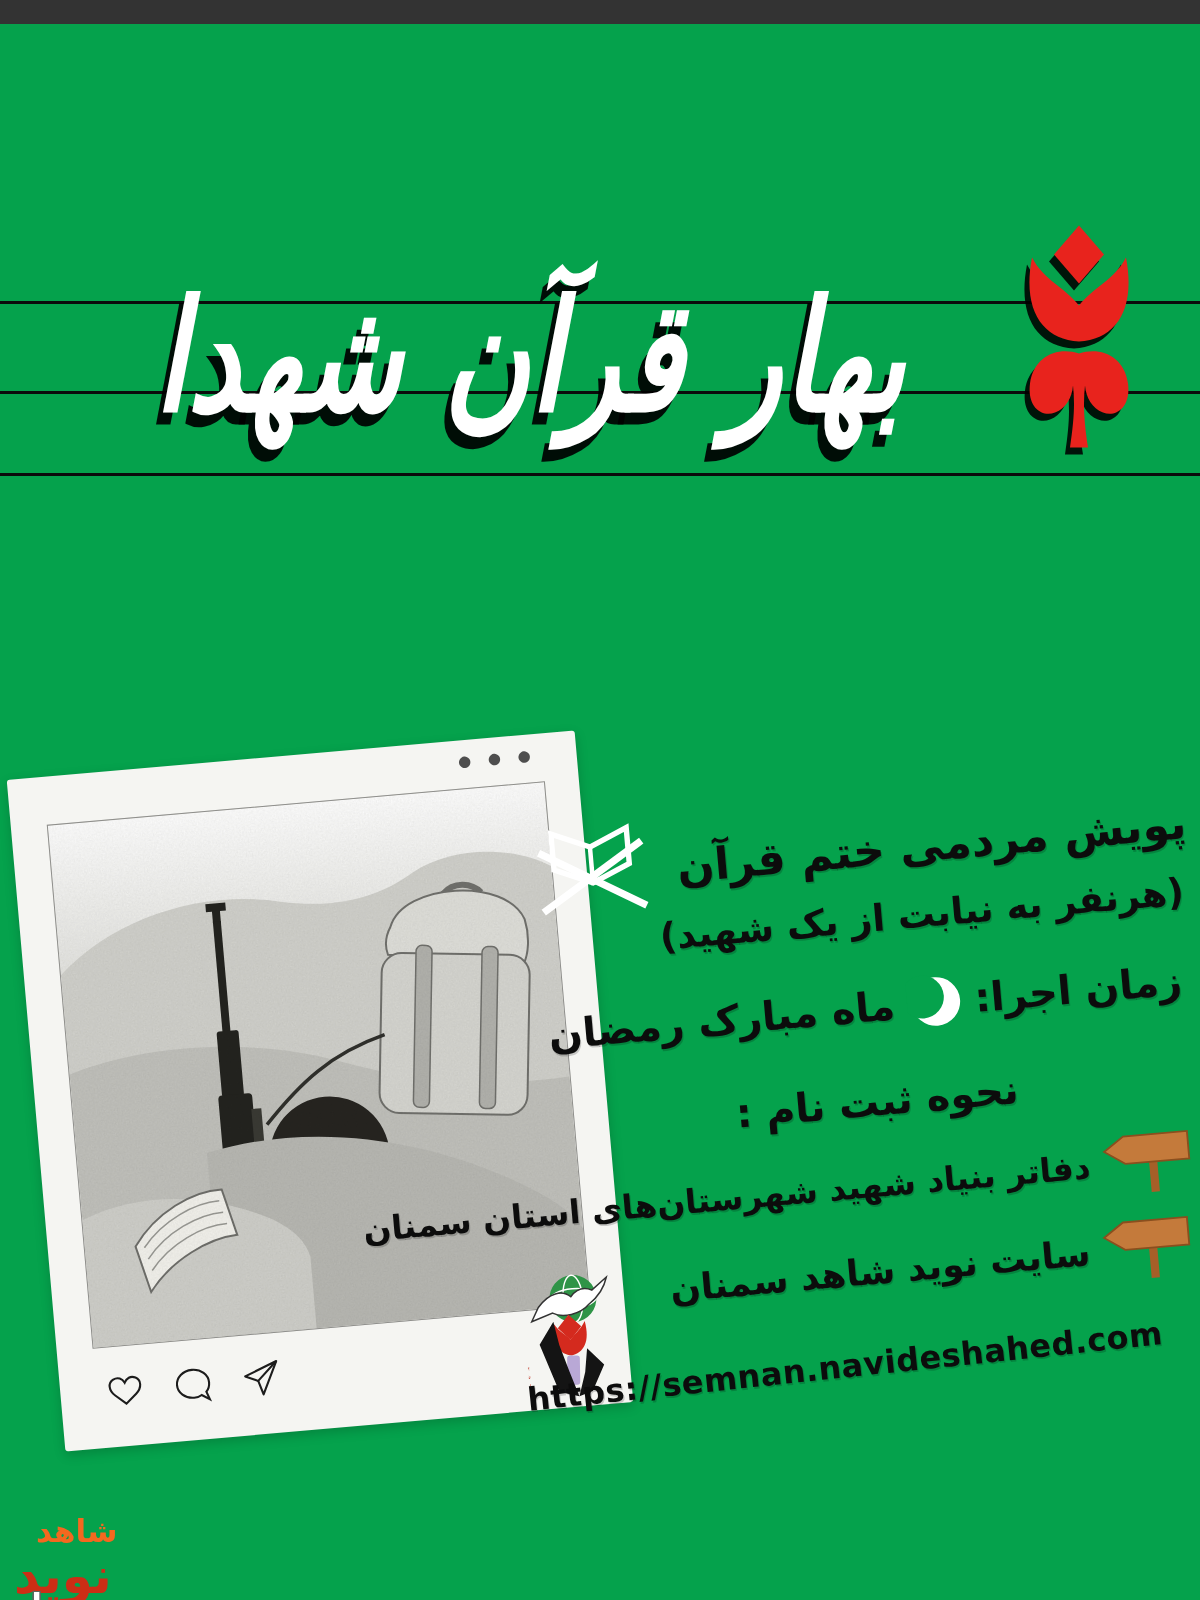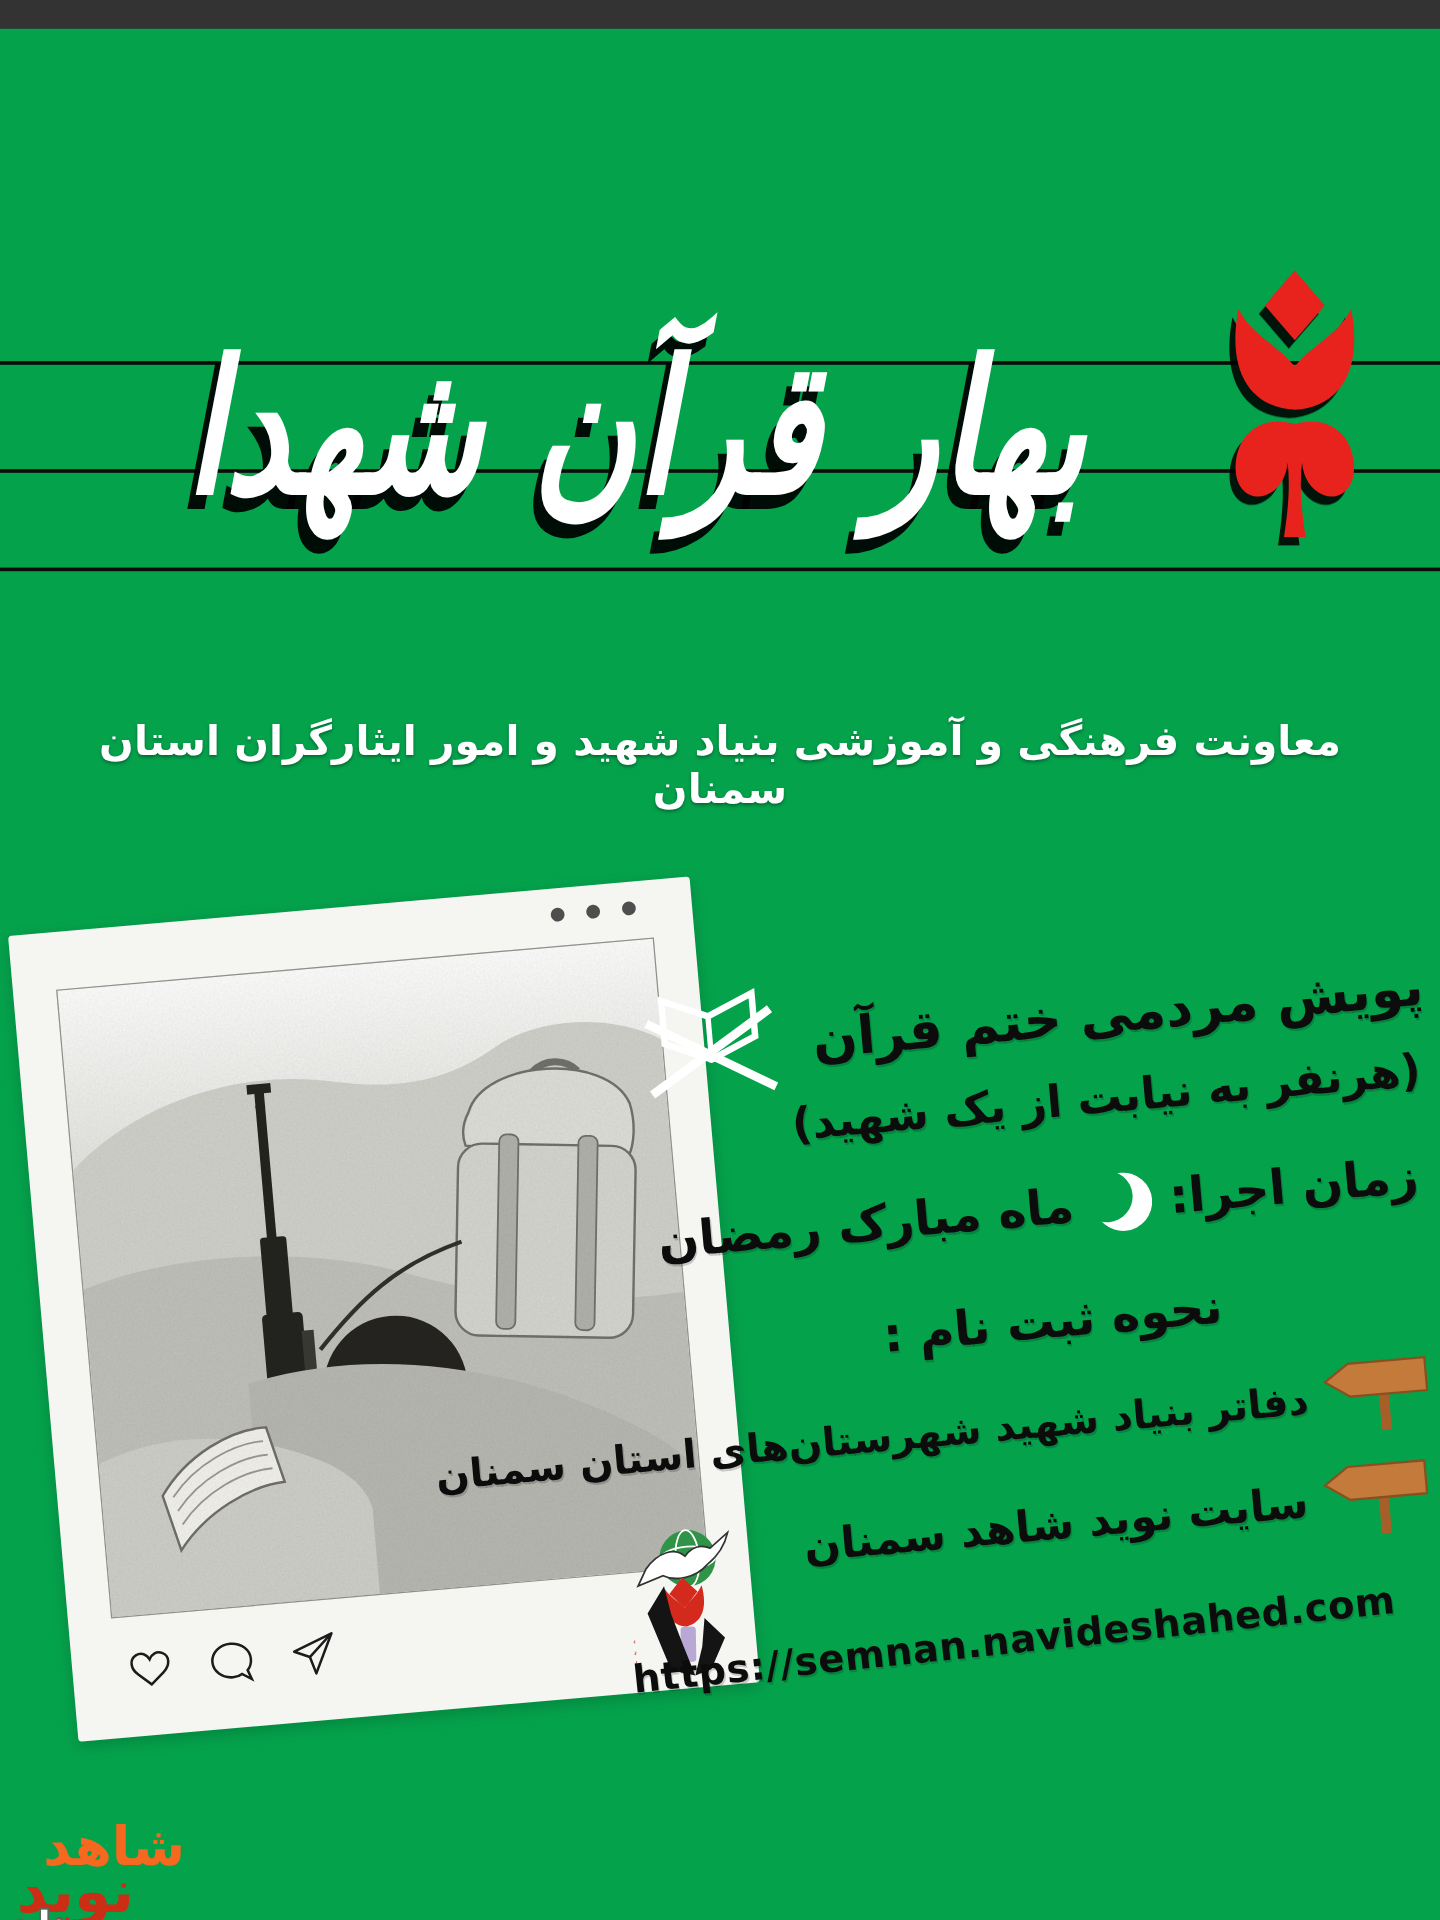--- a/index.html
+++ b/index.html
@@ -51,21 +51,21 @@
   .row-reg-heading{right:182px;top:1042px;font-size:40px;}
   .row-reg{gap:10px;}
   .row-reg svg{width:94px;height:66px;flex:0 0 auto;}
   .row-reg0{right:6px;top:1100px;font-size:33px;}
   .row-reg1{right:6px;top:1186px;font-size:36px;}
   .row-url{right:38px;top:1290px;font-size:32px;direction:ltr;font-weight:bold;
     transform:rotate(-6deg);transform-origin:right center;letter-spacing:0.5px;}
 
   
   .wm{position:absolute;font-weight:bold;direction:rtl;z-index:4;line-height:1;}
-  .wm-shahed{left:36px;top:1492px;font-size:45px;color:#F4681F;}
+  .wm-shahed{left:36px;top:1492px;font-size:31px;color:#F4681F;}
   .wm-navid{left:14px;top:1527px;font-size:50px;color:#CC2E15;}
   .wm-semnan{left:6px;top:1566px;font-size:30px;color:#ffffff;
     text-shadow:1.5px 1.5px 0 #5c6660,-1.5px -1.5px 0 #5c6660,1.5px -1.5px 0 #5c6660,-1.5px 1.5px 0 #5c6660;}
 </style>
 </head>
 <body>
 
 <div class="poster">
 
   <div class="guide-line gl1"></div>
@@ -75,21 +75,20 @@
   <svg class="tulip" viewBox="0 0 114 235">
     <path d="M57 8 L82 37 L57 66 L32 37 Z" fill="#E8231D"></path>
     <path d="M10 40 C 0 92 20 122 57 124 C 94 122 114 92 104 40 C 92 63 72 69 57 88 C 42 69 22 63 10 40 Z" fill="#E8231D"></path>
     <path d="M57 136 C 36 129 12 138 8 166 C 5 190 20 200 33 195 C 44 191 50 180 51 168 C 53 186 52 204 48 230 L 66 230 C 62 204 61 186 63 168 C 64 180 70 191 81 195 C 94 200 109 190 106 166 C 102 138 78 129 57 136 Z" fill="#E8231D"></path>
   </svg>
 
   <div class="title-wrap">
     <div class="title-text">بهار قرآن شهدا</div>
   </div>
 
-  <div class="subtitle">معاونت فرهنگی و آموزشی بنیاد شهید و امور ایثارگران استان سمنان</div>
 
   <div class="photo-card">
     <div class="card-dots">● ● ●</div>
 
     <div class="photo-frame">
       <svg viewBox="0 0 498 524" preserveAspectRatio="none">
         <defs>
           <linearGradient id="sky" x1="0" y1="0" x2="0" y2="1">
             <stop offset="0" stop-color="#ffffff"></stop>
               <stop offset="1" stop-color="#e3e3df"></stop>

